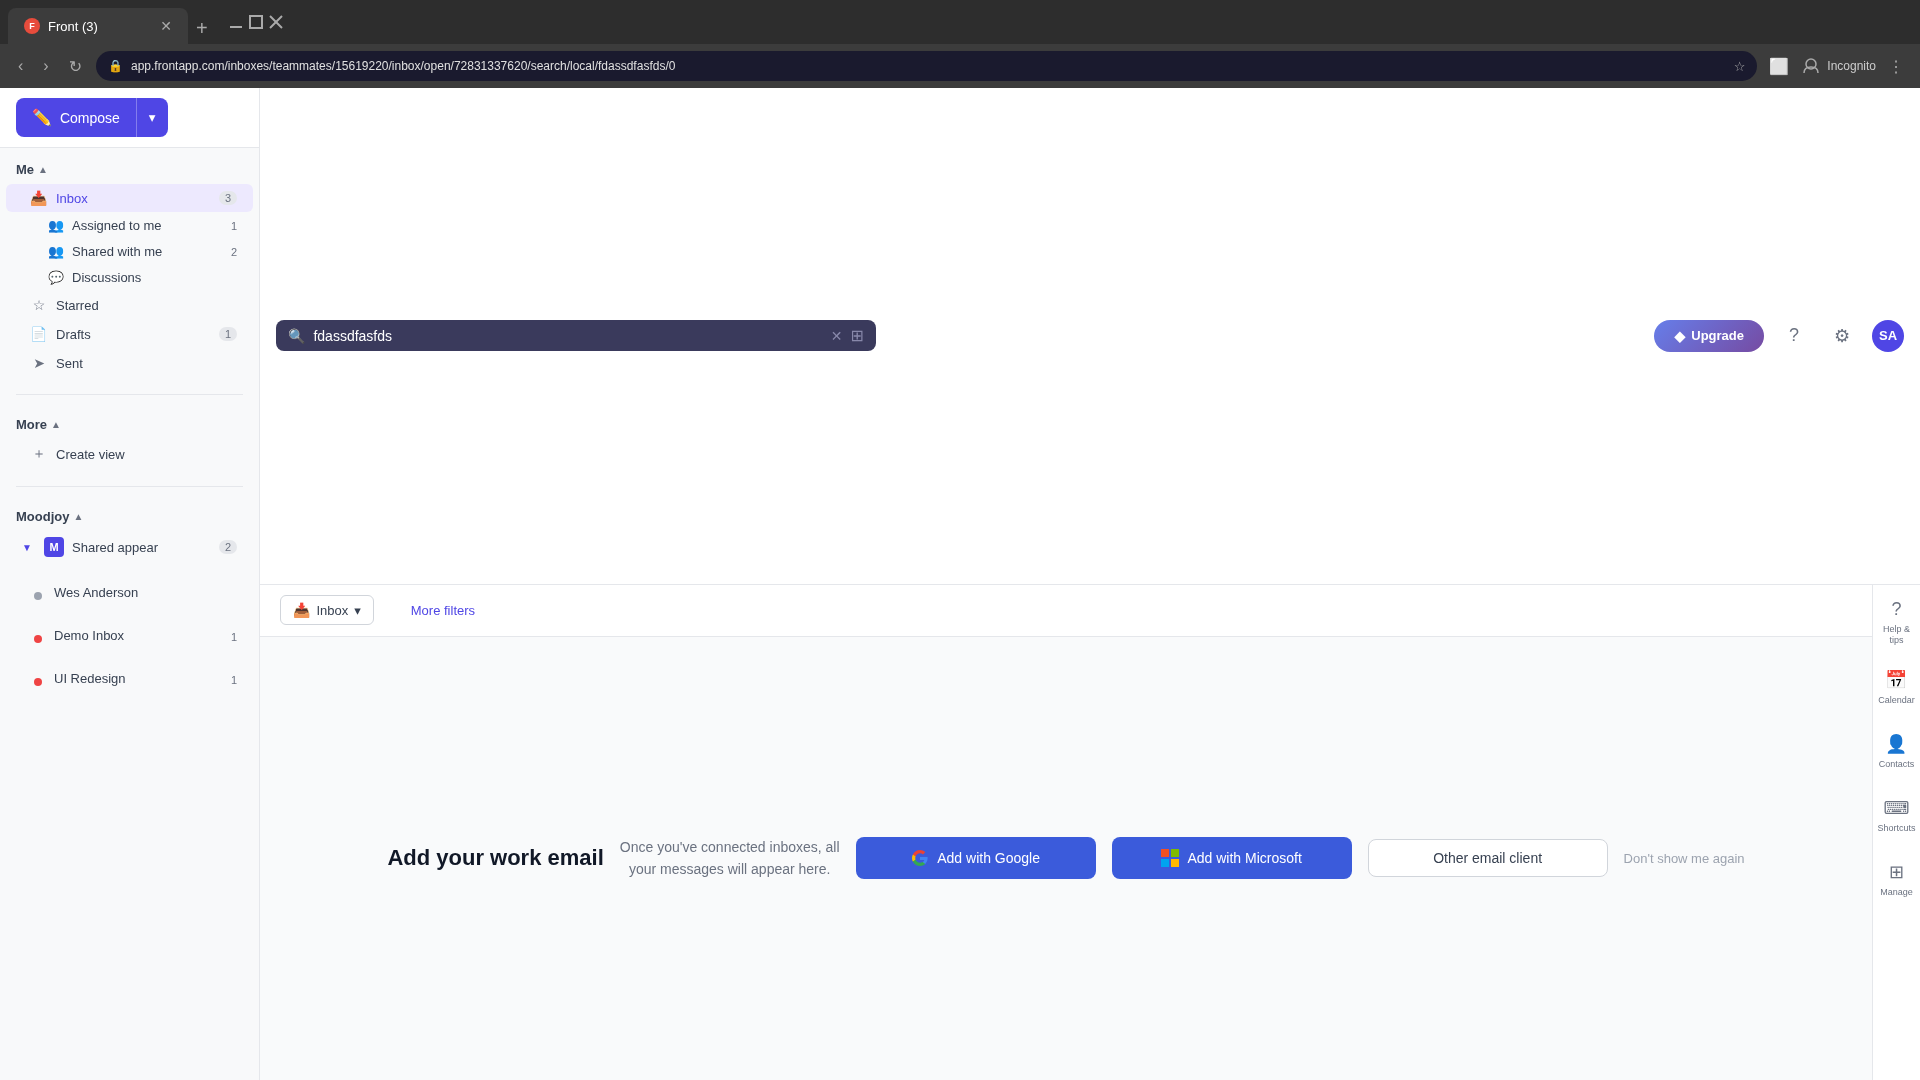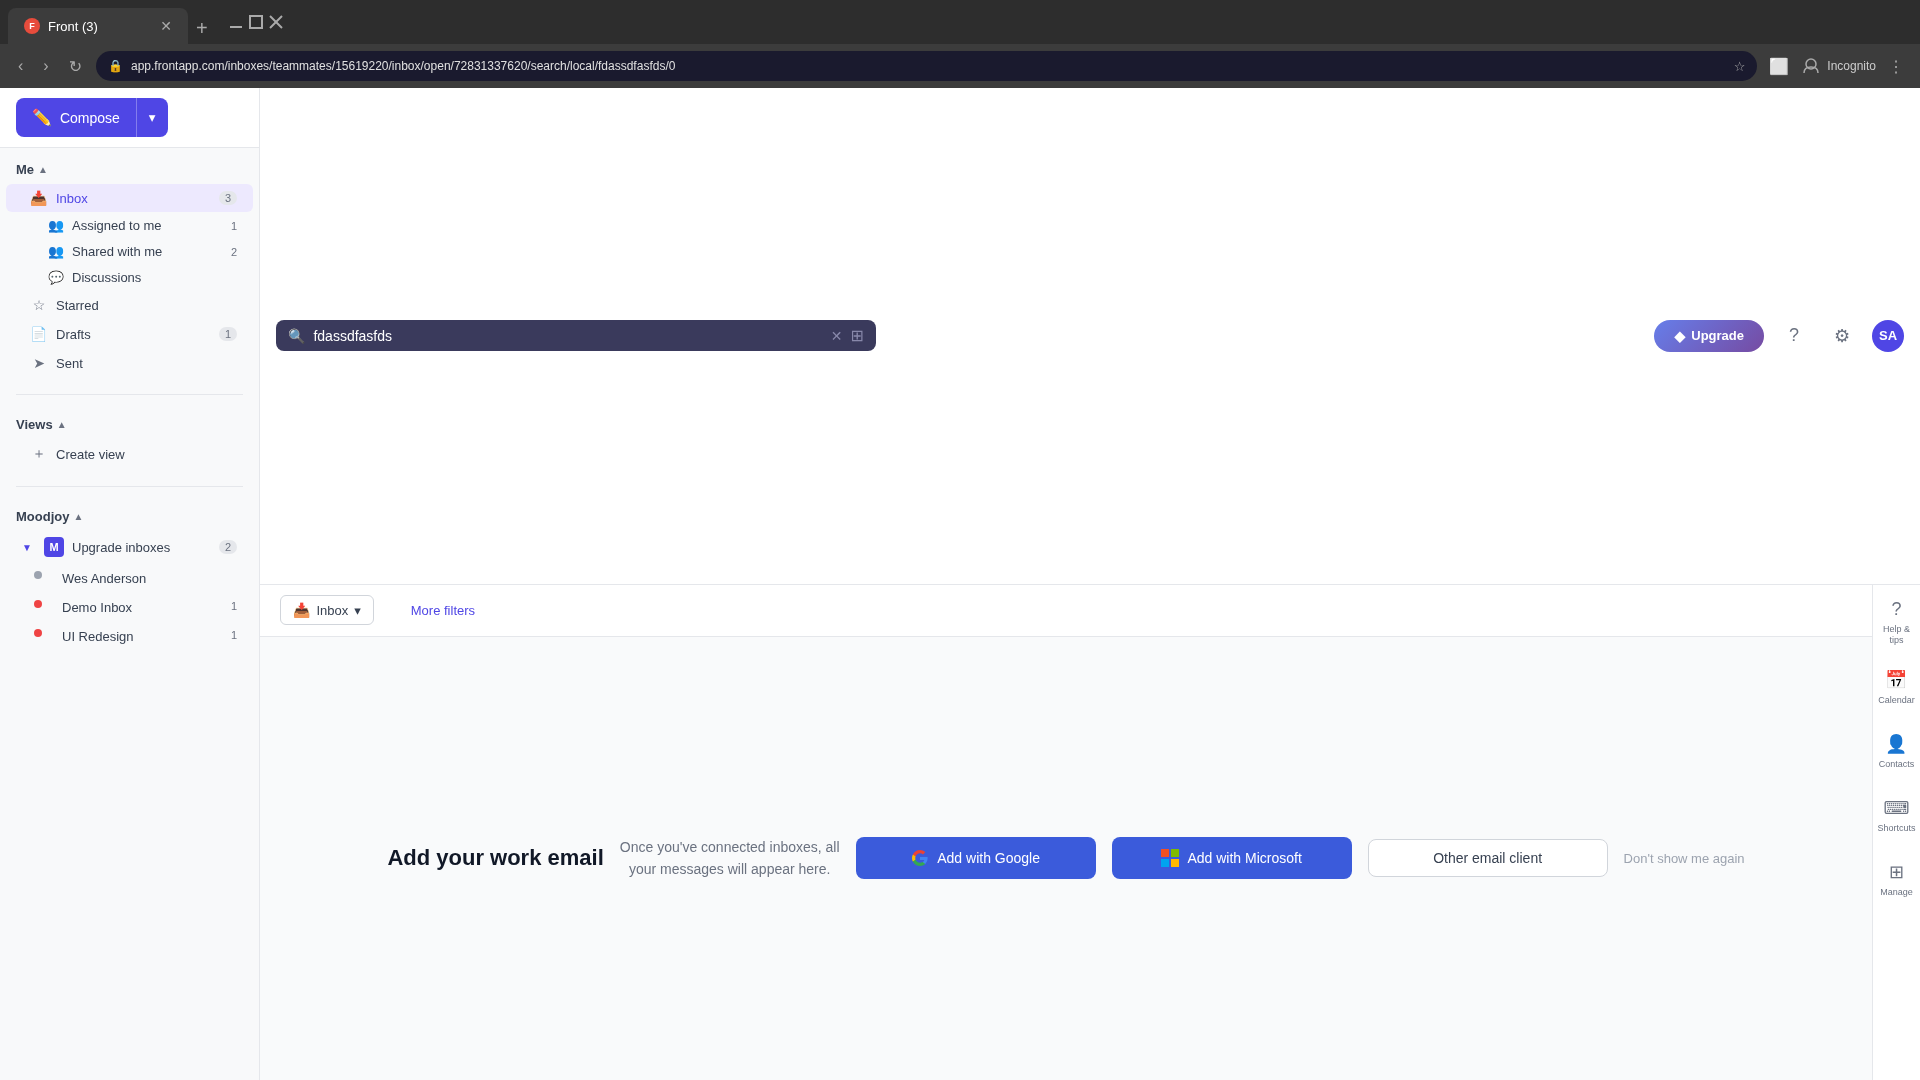--- a/index.html
+++ b/index.html
@@ -53,21 +53,21 @@
     .nav-item { display: flex; align-items: center; padding: 6px 16px 6px 24px; font-size: 13px; color: #374151; cursor: pointer; border-radius: 6px; margin: 1px 6px; gap: 8px; }
     .nav-item.active { background: #ede9fe; color: #4f46e5; }
     .nav-item .nav-icon { font-size: 14px; color: #6b7280; width: 18px; text-align: center; }
     .nav-item .nav-count { margin-left: auto; font-size: 11px; color: #6b7280; background: #e5e7eb; border-radius: 10px; padding: 1px 6px; }
     .nav-sub-item { padding: 5px 16px 5px 42px; font-size: 13px; color: #374151; cursor: pointer; display: flex; align-items: center; gap: 8px; border-radius: 6px; margin: 1px 6px; }
     .nav-sub-item .nav-icon { font-size: 13px; color: #9ca3af; width: 16px; }
     .nav-sub-item .nav-count { margin-left: auto; font-size: 11px; color: #6b7280; }
     .nav-divider { height: 1px; background: #e5e7eb; margin: 8px 16px; }
 
     
-    .inbox-item { display: flex; align-items: flex-start; padding: 6px 16px 6px 28px; font-size: 13px; color: #374151; cursor: pointer; border-radius: 6px; margin: 2px 6px; gap: 20px; }
+    .inbox-item { display: flex; align-items: flex-end; padding: 6px 16px 6px 28px; font-size: 13px; color: #374151; cursor: pointer; border-radius: 6px; margin: 16px 6px; gap: 12px; }
     .inbox-dot { width: 8px; height: 8px; border-radius: 50%; flex-shrink: 0; }
     .inbox-dot.gray { background: #9ca3af; }
     .inbox-dot.red { background: #ef4444; }
     .inbox-count { margin-left: auto; font-size: 11px; color: #6b7280; }
 
     
     .main-content { flex: 1; display: flex; flex-direction: column; background: #f9fafb; overflow: hidden; }
 
     
     .filter-bar { background: #fff; border-bottom: 1px solid #e5e7eb; padding: 10px 20px; display: flex; align-items: center; gap: 12px; height: 52px; }
@@ -206,41 +206,41 @@
       <div class="nav-item">
         <span class="nav-icon">➤</span>
         <span>Sent</span>
       </div>
     </div>
 
     <div class="nav-divider"></div>
 
     <div class="nav-section">
       <div class="nav-header">
-        <span>Views</span>
+        <span>More</span>
         <span class="chevron">▲</span>
       </div>
       <div class="nav-item">
         <span class="nav-icon">＋</span>
         <span>Create view</span>
       </div>
     </div>
 
     <div class="nav-divider"></div>
 
     <div class="nav-section">
       <div class="nav-header">
         <span>Moodjoy</span>
         <span class="chevron">▲</span>
       </div>
 
       <div class="nav-item" style="padding-left:12px;">
         <span class="nav-icon" style="color:#4f46e5;font-size:10px;">▼</span>
         <span style="width:20px;height:20px;background:#4f46e5;border-radius:4px;display:inline-flex;align-items:center;justify-content:center;color:white;font-size:11px;font-weight:bold;">M</span>
-        <span>Upgrade inboxes</span>
+        <span>Shared appear</span>
         <span class="nav-count">2</span>
       </div>
 
       <div class="inbox-item">
         <div class="inbox-dot gray"></div>
         <span>Wes Anderson</span>
       </div>
 
       <div class="inbox-item">
         <div class="inbox-dot red"></div>

